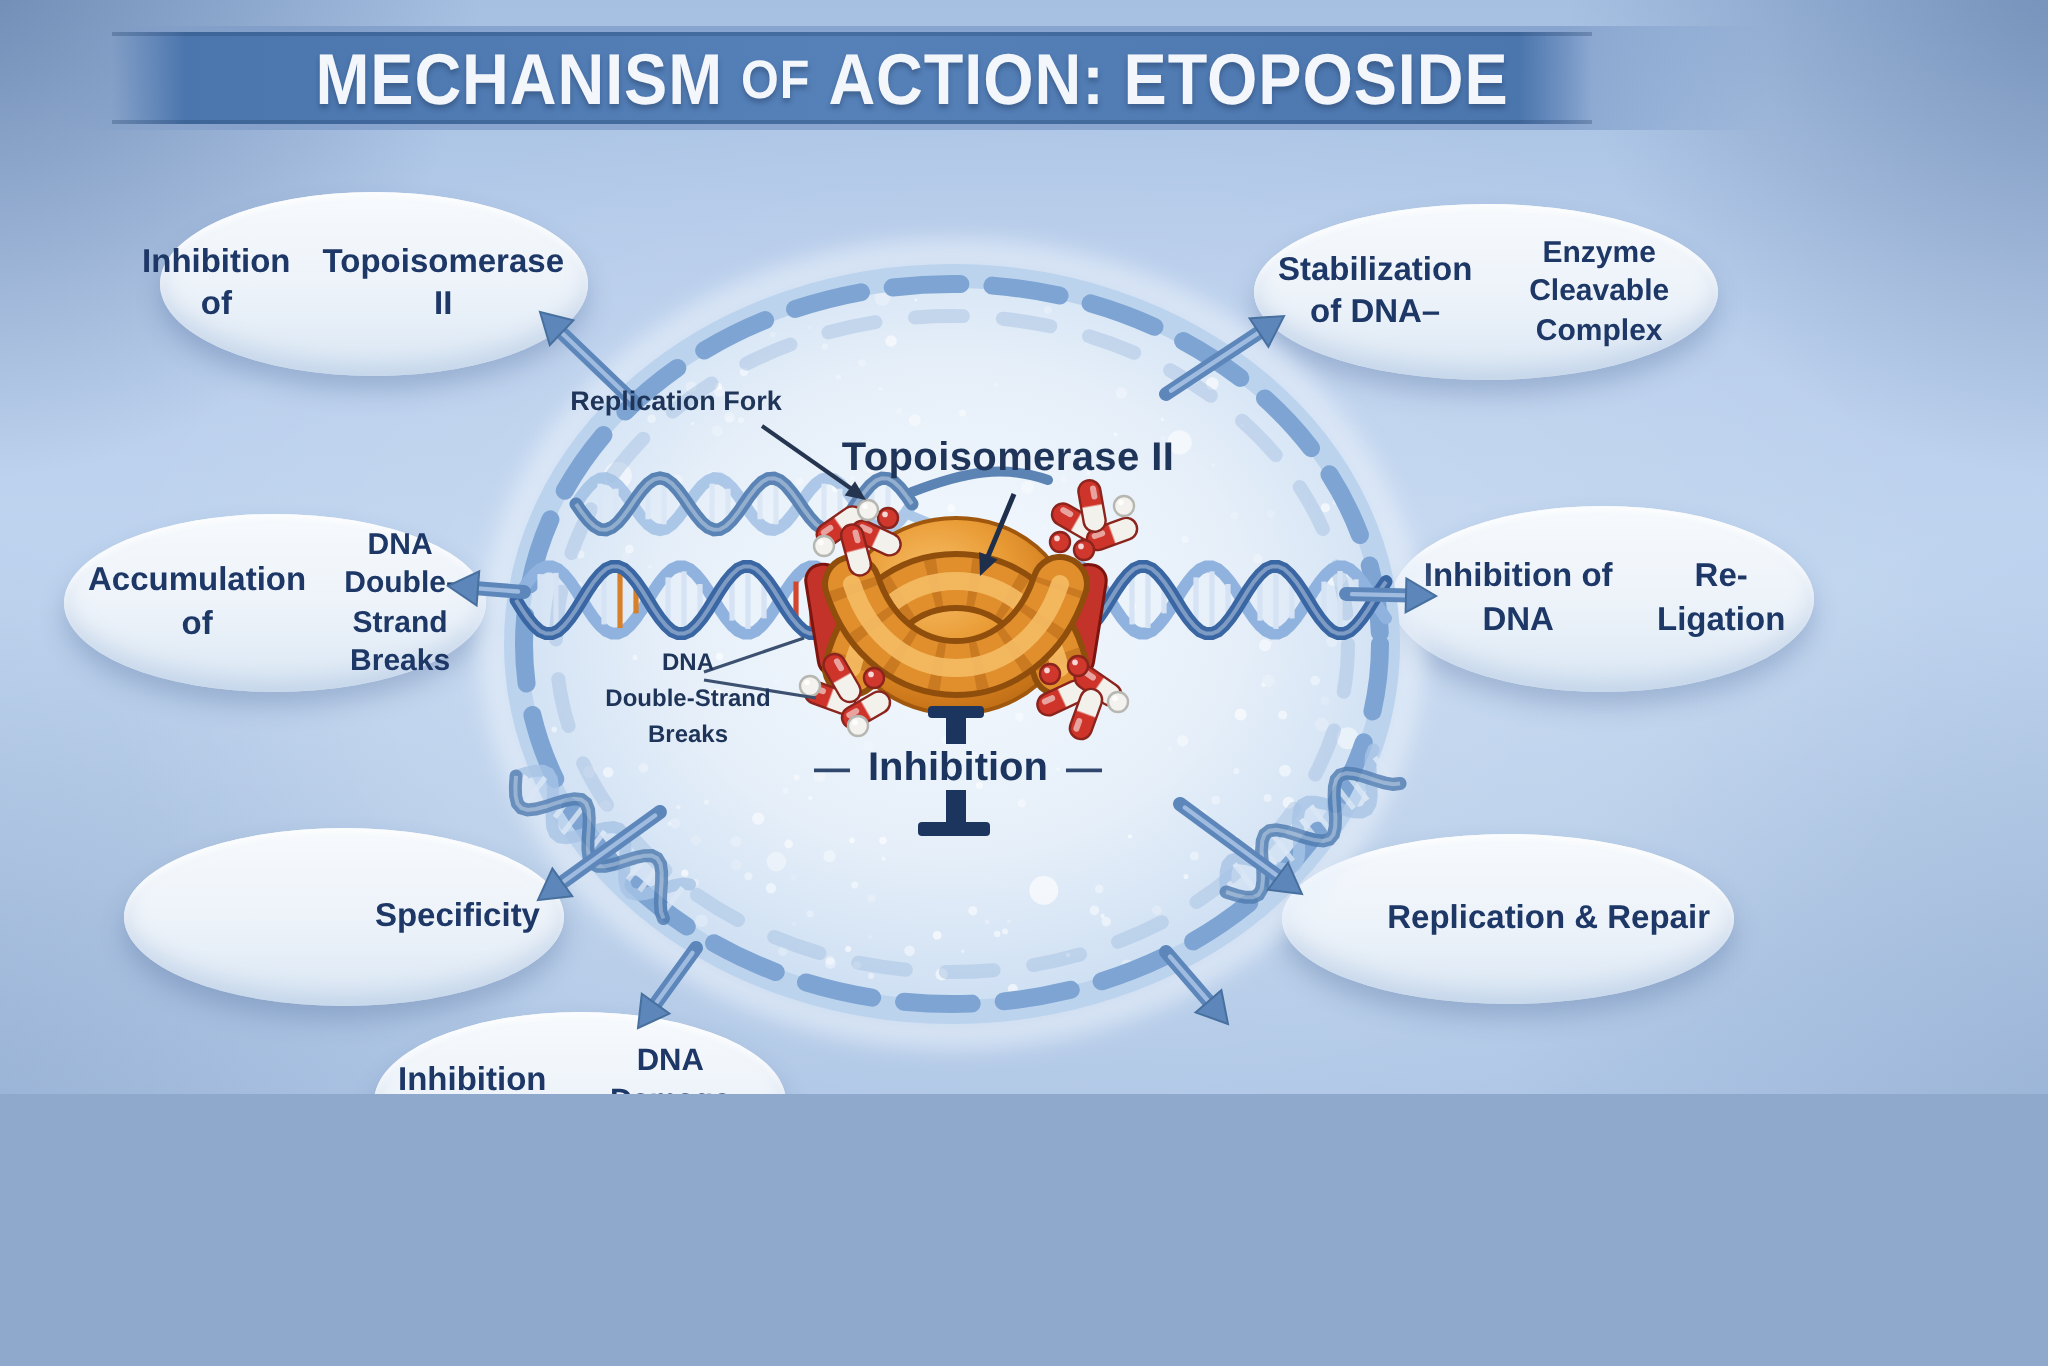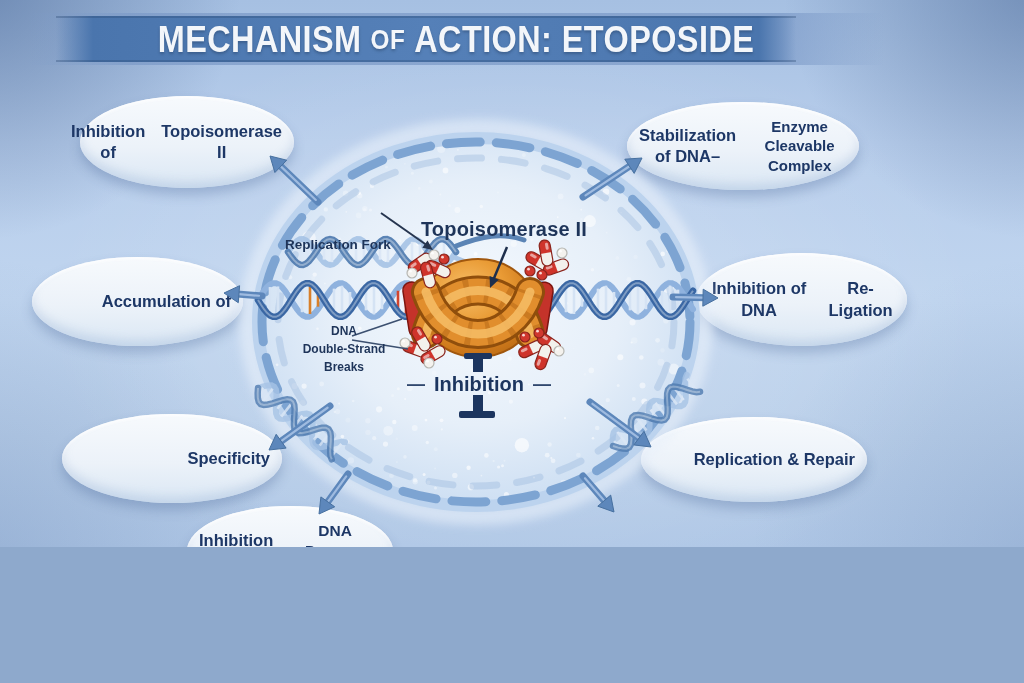--- a/index.html
+++ b/index.html
@@ -24,21 +24,21 @@
   .callout{position:absolute;border-radius:50%;display:flex;flex-direction:row;align-items:center;
     justify-content:flex-end;text-align:center;gap:16px;box-sizing:border-box;padding:8px 12px;
     background:linear-gradient(180deg,#f7fafd 0%,#ecf2f9 55%,#dae7f4 100%);
     box-shadow:0 7px 12px rgba(60,90,140,.28), inset 0 -6px 10px rgba(140,170,210,.28), inset 0 2px 3px #ffffff;
     color:#1d3766;font-weight:bold;font-size:16.5px;line-height:1.3;}
   .callout .sm{font-size:15px;}
   .callout .md{font-size:15.5px;}
   .subn{font-size:12px;vertical-align:-4px;}
   #scene{position:absolute;left:0;top:0;pointer-events:none;}
   .cell-label{position:absolute;color:#1e3459;font-weight:bold;text-align:center;}
-  #lbl-repfork{left:264px;top:193px;width:148px;font-size:13.5px;margin-top:44px;}
+  #lbl-repfork{left:264px;top:193px;width:148px;font-size:13.5px;}
   #lbl-topo{left:402px;top:218px;width:204px;font-size:20px;letter-spacing:.2px;}
   #lbl-dsb{left:284px;top:322px;width:120px;font-size:12px;line-height:1.5;}
   #lbl-inhib{left:369px;top:372px;width:220px;height:24px;font-size:20px;display:flex;
     align-items:center;justify-content:center;gap:9px;color:#1c355f;}
   #lbl-inhib .dash{font-size:18px;opacity:.9;}
   .watermark{position:absolute;left:336px;top:603px;font-size:30px;letter-spacing:1px;
     font-weight:bold;color:rgba(240,246,253,.60);}
   .watermark .light{font-weight:normal;color:rgba(240,246,253,.42);}
 </style>
 </head>
@@ -57,20 +57,21 @@
   <div class="callout" style="left:80px;top:96px;width:214px;height:92px">
     <span>Inhibition of</span>
     <span>Topoisomerase II</span>
   </div>
   <div class="callout" style="left:627px;top:102px;width:232px;height:88px">
     <span>Stabilization of DNA–</span>
     <span class="sm">Enzyme Cleavable Complex</span>
   </div>
   <div class="callout" style="left:32px;top:257px;width:211px;height:89px">
     <span>Accumulation of</span>
+    <span class="sm">DNA Double-Strand Breaks</span>
   </div>
   <div class="callout" style="left:696px;top:253px;width:211px;height:93px">
     <span>Inhibition of DNA</span>
     <span>Re-Ligation</span>
   </div>
   <div class="callout" style="left:62px;top:414px;width:220px;height:89px">
     <span>Specificity</span>
   </div>
   <div class="callout" style="left:187px;top:506px;width:206px;height:90px">
     <span>Inhibition of</span>

